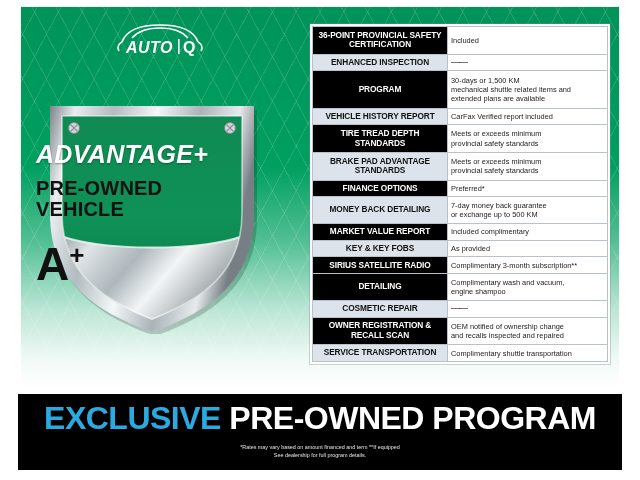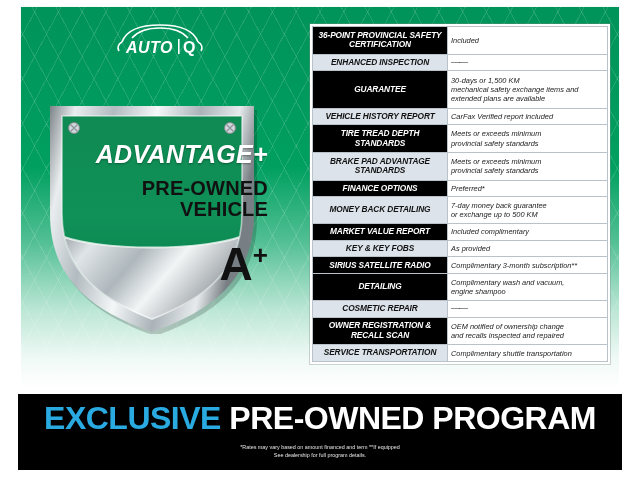--- a/index.html
+++ b/index.html
@@ -28,31 +28,31 @@
     box-shadow:inset 0 0 0 3px rgba(255,255,255,0.95);box-sizing:border-box;pointer-events:none;}
 
   
   .logo{position:absolute;left:108px;top:18px;width:104px;height:42px;}
   .logo svg{display:block;width:104px;height:42px;}
 
   
   .shield-wrap{position:absolute;left:36px;top:84px;width:232px;height:250px;}
   .shield-wrap svg{display:block;width:232px;height:250px;}
 
-  .sh-txt{position:absolute;width:100%;text-align:right;pointer-events:none;}
+  .sh-txt{position:absolute;width:100%;text-align:left;pointer-events:none;}
   .sh-adv{top:56px;font-size:25px;font-weight:bold;font-style:italic;color:#ffffff;
           letter-spacing:0.3px;text-shadow:0 1px 2px rgba(0,0,0,0.35);}
   .sh-pre{top:94px;font-size:20px;font-weight:bold;color:#111111;line-height:21px;letter-spacing:0.2px;}
   .sh-ap{top:148px;font-size:46px;font-weight:bold;color:#111111;line-height:46px;}
   .sh-ap sup{font-size:26px;vertical-align:super;font-weight:bold;}
 
   
   .table-card{position:absolute;left:310px;top:24px;width:300px;height:340px;
     background:#fca5a5;border:2px solid #ffffff;box-sizing:border-box;
-    box-shadow:0 0 0 1px rgba(120,140,130,0.35);font-style:italic;}
+    box-shadow:0 0 0 1px rgba(120,140,130,0.35);}
   table.spec{border-collapse:collapse;width:100%;height:100%;table-layout:fixed;}
   table.spec td{border:1px solid #b9c2c8;padding:2px 3px;vertical-align:middle;}
   td.lab{width:128px;text-align:center;font-size:8.3px;font-weight:bold;line-height:9.6px;
          letter-spacing:-0.1px;}
   td.lab.dark{background:#000000;color:#ffffff;}
   td.lab.lite{background:#dce3ea;color:#121212;}
   td.val{font-size:7.4px;line-height:9.2px;color:#1b1b1b;background:#ffffff;}
   td.val .dash{letter-spacing:-1px;font-size:9px;}
 
   
@@ -156,24 +156,24 @@
               <div>Included</div>
             </td>
           </tr>
           <tr>
             <td class="lab lite">ENHANCED INSPECTION</td>
             <td class="val">
               <div class="dash">——</div>
             </td>
           </tr>
           <tr>
-            <td class="lab dark">GUARANTEE</td>
+            <td class="lab dark">PROGRAM</td>
             <td class="val">
               <div>30-days or 1,500 KM</div>
-              <div>mechanical safety exchange items and</div>
+              <div>mechanical shuttle related items and</div>
               <div>extended plans are available</div>
             </td>
           </tr>
           <tr>
             <td class="lab lite">VEHICLE HISTORY REPORT</td>
             <td class="val">
               <div>CarFax Verified report included</div>
             </td>
           </tr>
           <tr>

